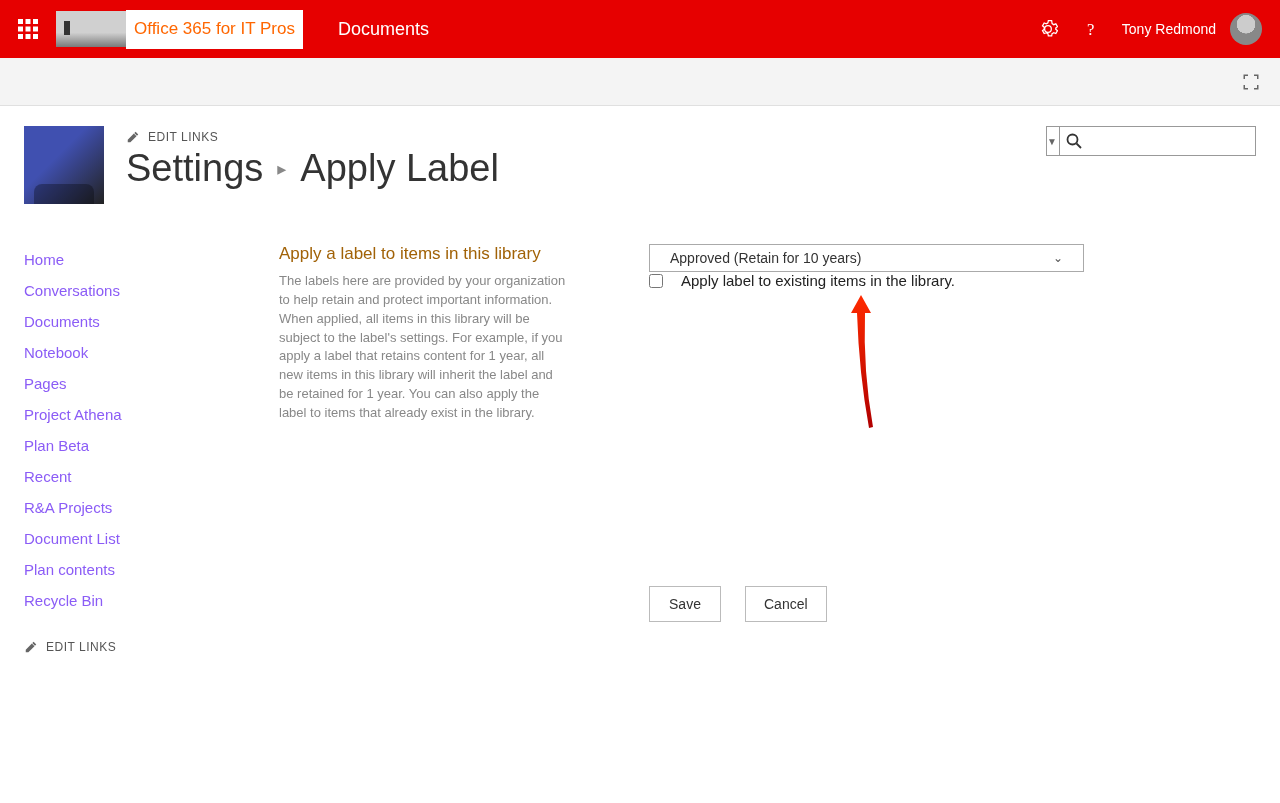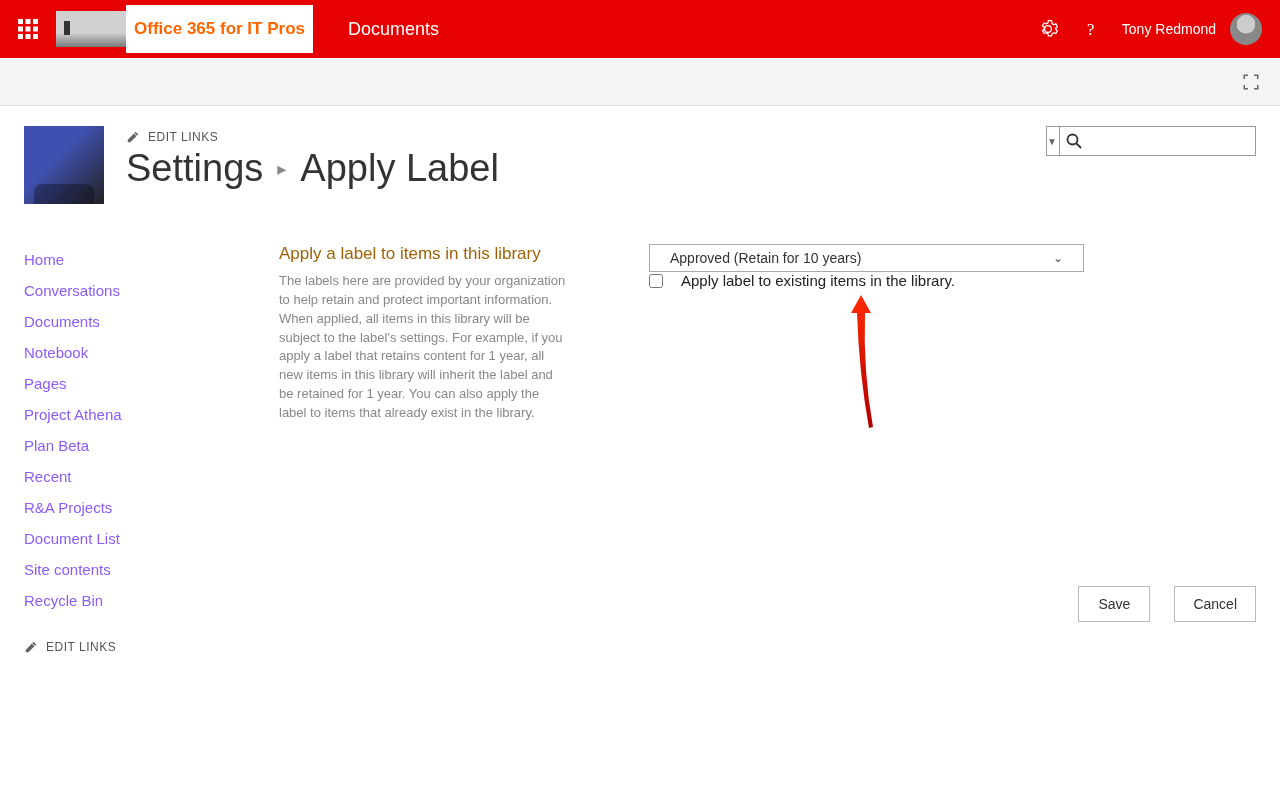--- a/index.html
+++ b/index.html
@@ -3,21 +3,21 @@
 <meta charset="utf-8">
 <style>
   * { box-sizing: border-box; margin: 0; padding: 0; }
   body { font-family: "Segoe UI", Tahoma, sans-serif; font-size: 14px; color: #333; background: #fff; }
   
   .top-bar { background: #e60000; height: 58px; display: flex; align-items: center; color: #fff; padding: 0 18px; }
   .waffle { width: 20px; height: 20px; fill: #fff; cursor: pointer; margin-right: 18px; }
   .logo-box { background: #fff; padding: 0; margin-right: 35px; display: flex; align-items: center; height: 36px; }
   .logo-img { height: 36px; width: 70px; background: linear-gradient(to bottom, #d0d0d0 60%, #7a7a7a 100%); position: relative; }
   .logo-img::after { content:""; position:absolute; bottom:12px; left:8px; width:6px; height:14px; background:#333; }
-  .logo-text { background: #fff; color: #ff6600; font-weight: bold; font-size: 17px; padding: 0 8px; height: 48px; display: flex; align-items: center; }
+  .logo-text { background: #fff; color: #ff6600; font-weight: normal; font-size: 17px; padding: 0 8px; height: 39px; display: flex; align-items: center; }
   .app-name { font-size: 18px; font-weight: 400; flex: 1; }
   .top-icon { margin: 0 12px; cursor: pointer; fill: #fff; }
   .user-name { margin: 0 14px 0 8px; font-size: 14px; }
   .avatar { width: 32px; height: 32px; border-radius: 50%; background: radial-gradient(circle at 50% 35%, #ccc 35%, #888 36%); }
   
   .sub-bar { background: #f4f4f4; height: 48px; border-bottom: 1px solid #e0e0e0; display: flex; justify-content: flex-end; align-items: center; padding-right: 20px; }
   .focus-icon { width: 18px; height: 18px; stroke: #666; fill: none; cursor: pointer; }
   
   .content { padding: 20px 24px; }
   .header-row { display: flex; align-items: flex-start; }
@@ -46,21 +46,21 @@
   
   .form-col { flex: 1; padding-left: 40px; }
   .select-box { width: 435px; height: 28px; border: 1px solid #aaa; display: flex; align-items: center; padding: 0 20px; font-size: 14px; cursor: pointer; justify-content: space-between; color:#333; }
   .chev { font-size: 12px; color: #555; }
   .check-row { display: flex; align-items: center; }
   .check-row input { width: 14px; height: 14px; margin-right: 18px; margin-left: 0; cursor: pointer; }
   .check-row label { font-size: 15px; color: #222; }
   
   .arrow-annot { margin-left: 192px; margin-top: 4px; }
   
-  .btn-row { display: flex; justify-content: flex-end; gap: 24px; margin-top: 150px; padding-right: 0; }
+  .btn-row { display: flex; justify-content: flex-start; gap: 24px; margin-top: 150px; padding-right: 0; }
   .btn { min-width: 72px; height: 36px; border: 1px solid #bbb; background: #fff; font-size: 14px; color: #333; padding: 0 18px; cursor: pointer; }
 </style>
 </head>
 <body>
 
 <div class="top-bar">
   <svg class="waffle" viewBox="0 0 16 16">
       <rect x="0" y="0" width="4" height="4"></rect>
       <rect x="6" y="0" width="4" height="4"></rect>
       <rect x="12" y="0" width="4" height="4"></rect>
@@ -124,21 +124,21 @@
       <a class="nav-item">Home</a>
       <a class="nav-item">Conversations</a>
       <a class="nav-item">Documents</a>
       <a class="nav-item">Notebook</a>
       <a class="nav-item">Pages</a>
       <a class="nav-item">Project Athena</a>
       <a class="nav-item">Plan Beta</a>
       <a class="nav-item">Recent</a>
       <a class="nav-item">R&amp;A Projects</a>
       <a class="nav-item">Document List</a>
-      <a class="nav-item">Site contents</a>
+      <a class="nav-item">Plan contents</a>
       <a class="nav-item">Recycle Bin</a>
       <div class="nav-edit">
         <svg class="pencil" viewBox="0 0 16 16">
             <path fill="#666" d="M2 11l7-7 3 3-7 7H2v-3zm9-9l3 3-1.5 1.5-3-3L11 2z"></path>
           </svg>
         <span>EDIT LINKS</span>
       </div>
     </div>
 
     <div class="desc-col">

